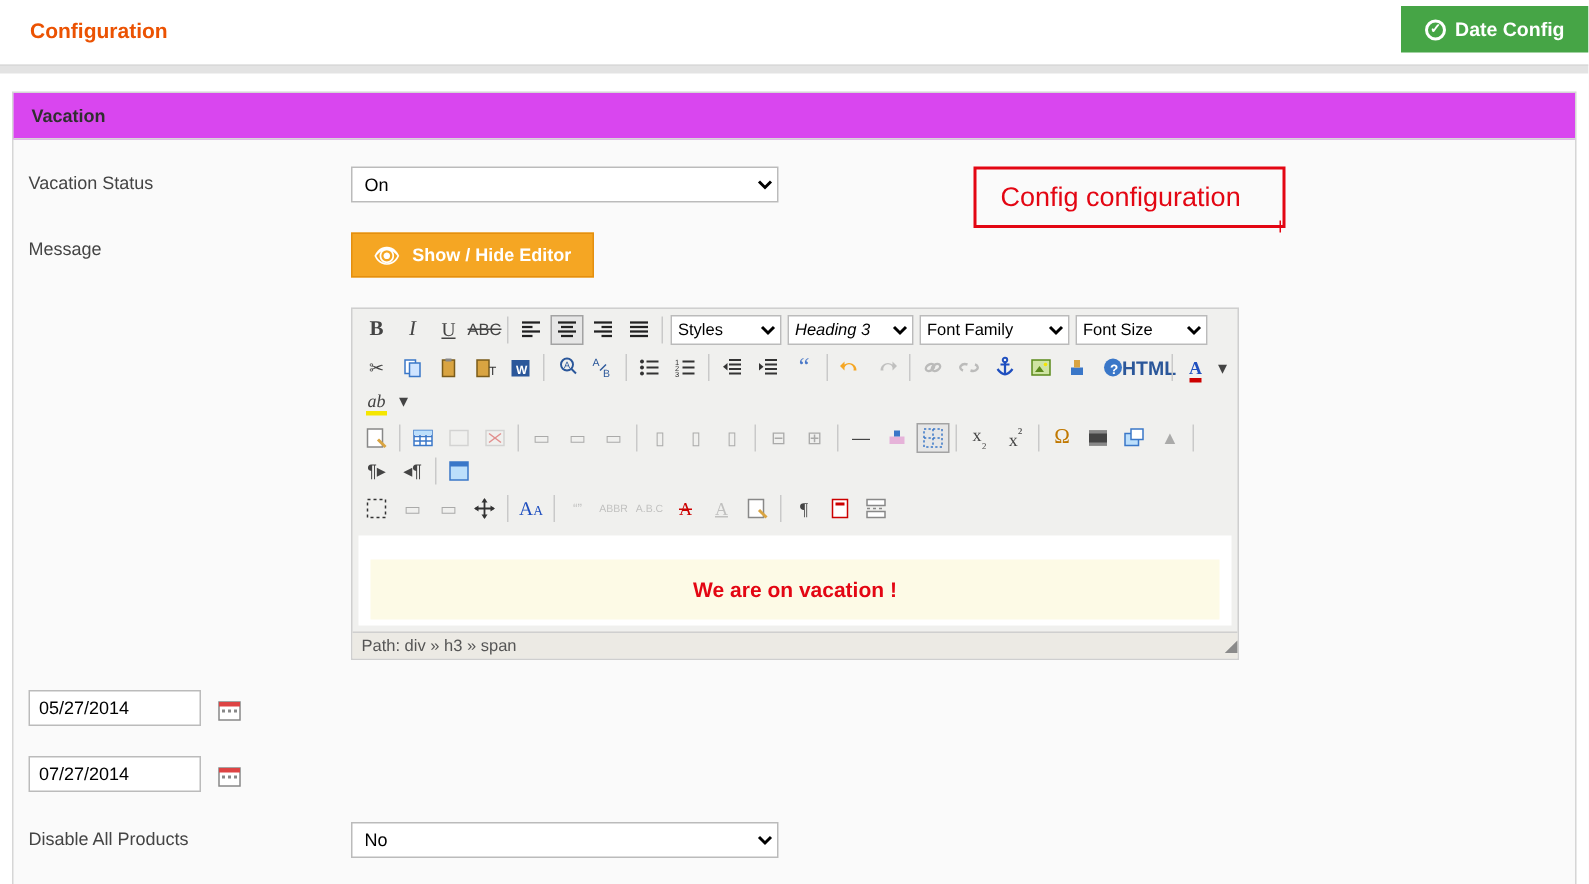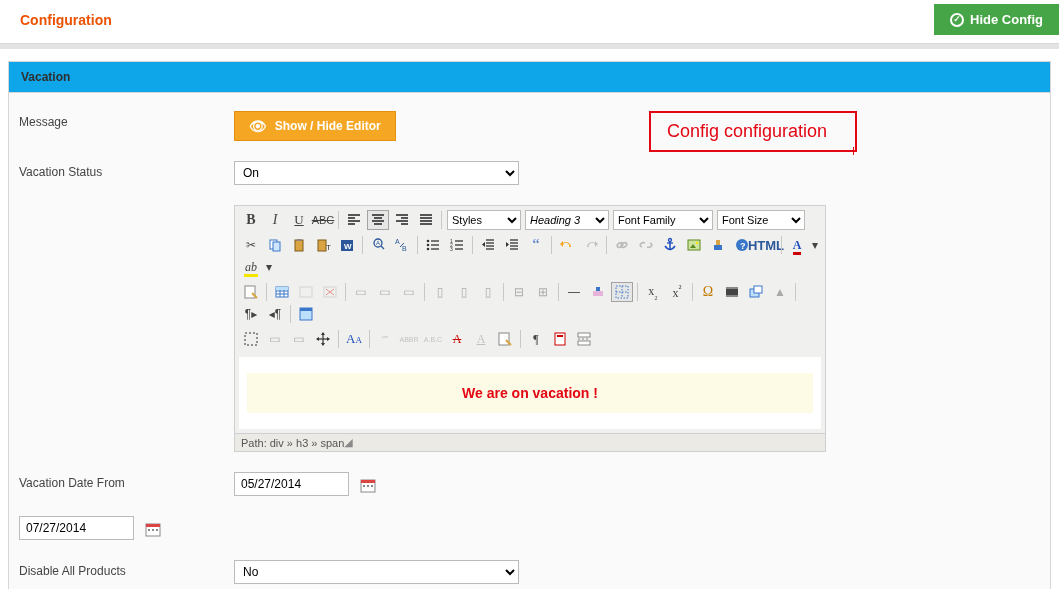--- a/index.html
+++ b/index.html
@@ -50,21 +50,21 @@
     background: #e3e3e3;
     border-top: 1px solid #d9d9d9;
     margin: 8px 0 12px 0;
   }
   .panel {
     margin: 0 8px;
     border: 1px solid #d6d6d6;
     background: #fafafa;
   }
   .panel-head {
-    background: #0ea5e9;
+    background: #d946ef;
     padding: 8px 12px;
     font-weight: bold;
     border-bottom: 1px solid #d6d6d6;
   }
   .panel-body {
     padding: 18px 10px 18px 10px;
     position: relative;
   }
   .form-row {
     display: flex;
@@ -164,35 +164,36 @@
     margin: 1px 2px;
     background: #fff;
   }
   .ts-styles { width: 74px; }
   .ts-format { width: 84px; font-style: italic; }
   .ts-ff { width: 100px; }
   .ts-fs { width: 88px; }
   .canvas {
     background: #fff;
     margin: 4px;
-    height: 72px;
+    height: 60px;
     padding: 16px 8px 8px 8px;
   }
   .canvas-highlight {
     background: #fdfae6;
     padding: 12px 4px;
     text-align: center;
   }
   .canvas-text {
     color: #e30613;
     font-weight: bold;
     font-size: 14px;
   }
   .editor-footer {
     display: flex;
+    justify-content: space-between;
     align-items: center;
     border-top: 1px solid #cfcfcf;
     padding: 2px 0 2px 6px;
     font-size: 11px;
     color: #555;
     background: #eceae4;
   }
   .resize-handle {
     font-size: 11px;
     color: #8a8a8a;
@@ -221,53 +222,53 @@
   .hilight-letter { font-style: italic; font-family: Georgia, serif; position: relative; text-align: center; }
   .hilight-swatch { position:absolute; left:-1px; right:-1px; bottom:-2px; height:3px; background:#f5e600; }
 </style>
 </head>
 <body>
 
 <div class="header-row">
   <div class="config-title">Configuration</div>
   <button class="save-btn">
     <span class="check-icon">✓</span>
-    <span>Hide Config</span>
+    <span>Date Config</span>
   </button>
 </div>
 
 <div class="divider"></div>
 
 <div class="panel">
   <div class="panel-head">Vacation</div>
   <div class="panel-body">
 
     <div class="annotation">Config configuration</div>
     <div class="annotation-tick"></div>
+
+    <div class="form-row">
+      <div class="form-label">Vacation Status</div>
+      <div class="form-field">
+        <select class="select-wide">
+          <option>On</option>
+        </select>
+      </div>
+    </div>
 
     <div class="form-row">
       <div class="form-label">Message</div>
       <div class="form-field">
         <button class="orange-btn">
           <span class="eye-icon">👁</span>
           <span>Show / Hide Editor</span>
         </button>
       </div>
     </div>
 
     <div class="form-row">
-      <div class="form-label">Vacation Status</div>
-      <div class="form-field">
-        <select class="select-wide">
-          <option>On</option>
-        </select>
-      </div>
-    </div>
-
-    <div class="form-row">
       <div class="form-label"></div>
       <div class="form-field">
         <div class="editor-wrap">
 
           <div class="toolbar">
             <span class="tb">
                 <b style="font-family:'Times New Roman',serif;font-size:14px">B</b>
               </span>
             <span class="tb">
                 <i style="font-family:'Times New Roman',serif;font-size:14px">I</i>
@@ -635,21 +636,20 @@
 
           <div class="editor-footer">
             <span>Path: div » h3 » span</span>
             <span class="resize-handle">◢</span>
           </div>
         </div>
       </div>
     </div>
 
     <div class="form-row">
-      <div class="form-label">Vacation Date From</div>
       <div class="form-field">
         <input type="text" class="date-input" value="05/27/2014" style="">
         <span class="date-icon">
           <svg viewBox="0 0 16 16">
               <rect x="1" y="3" width="14" height="12" fill="#fff" stroke="#888"></rect>
               <rect x="1" y="3" width="14" height="3" fill="#d44"></rect>
               <rect x="3" y="8" width="2" height="2" fill="#888"></rect>
               <rect x="7" y="8" width="2" height="2" fill="#888"></rect>
               <rect x="11" y="8" width="2" height="2" fill="#888"></rect>
             </svg>

